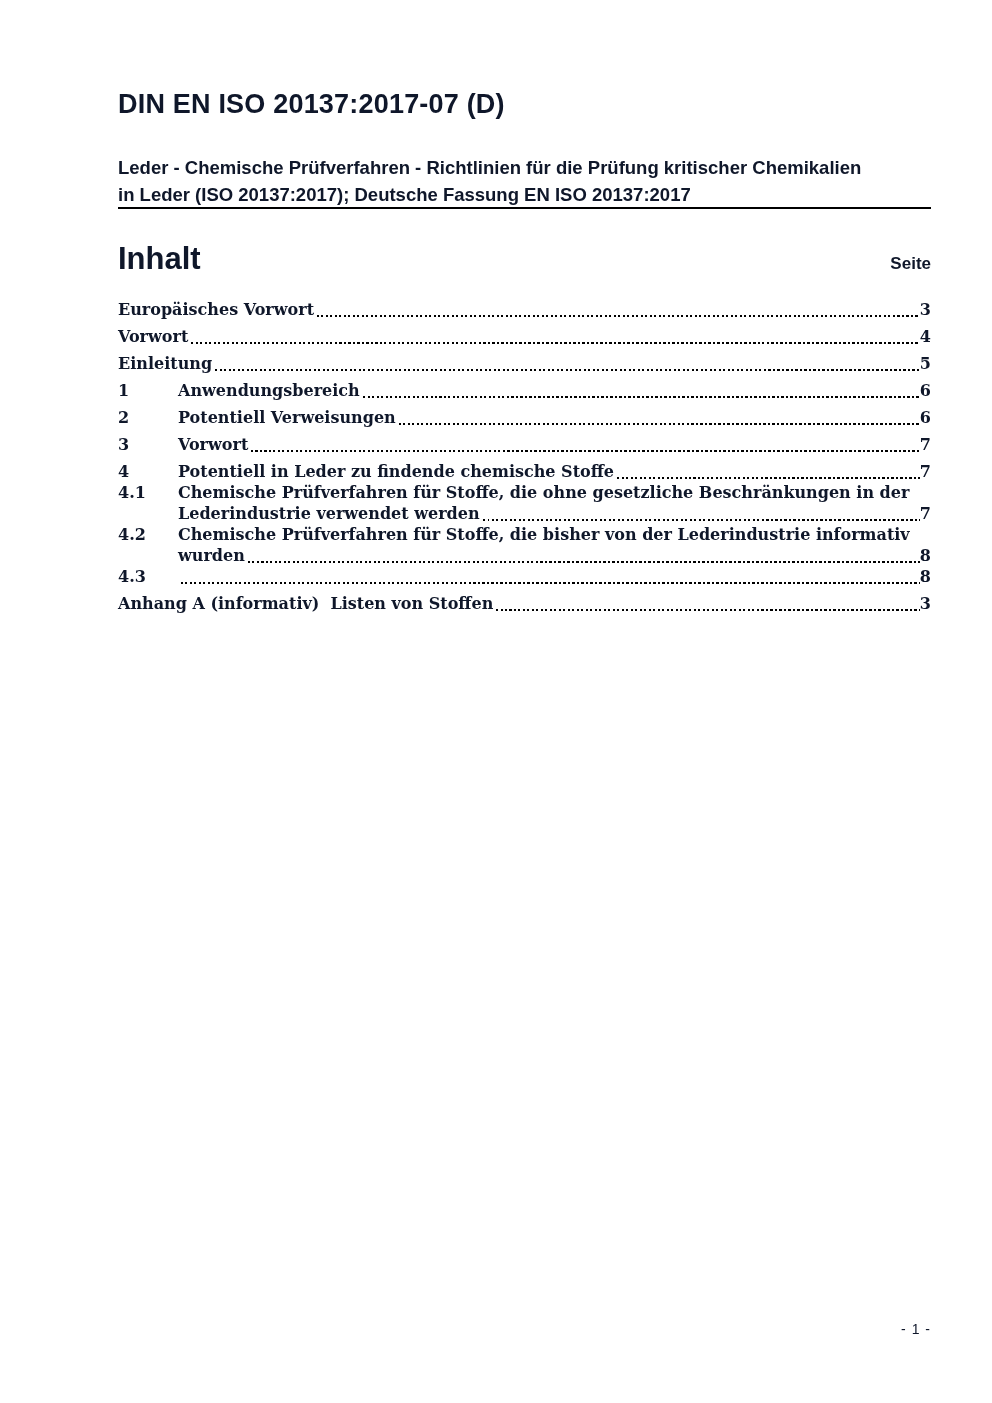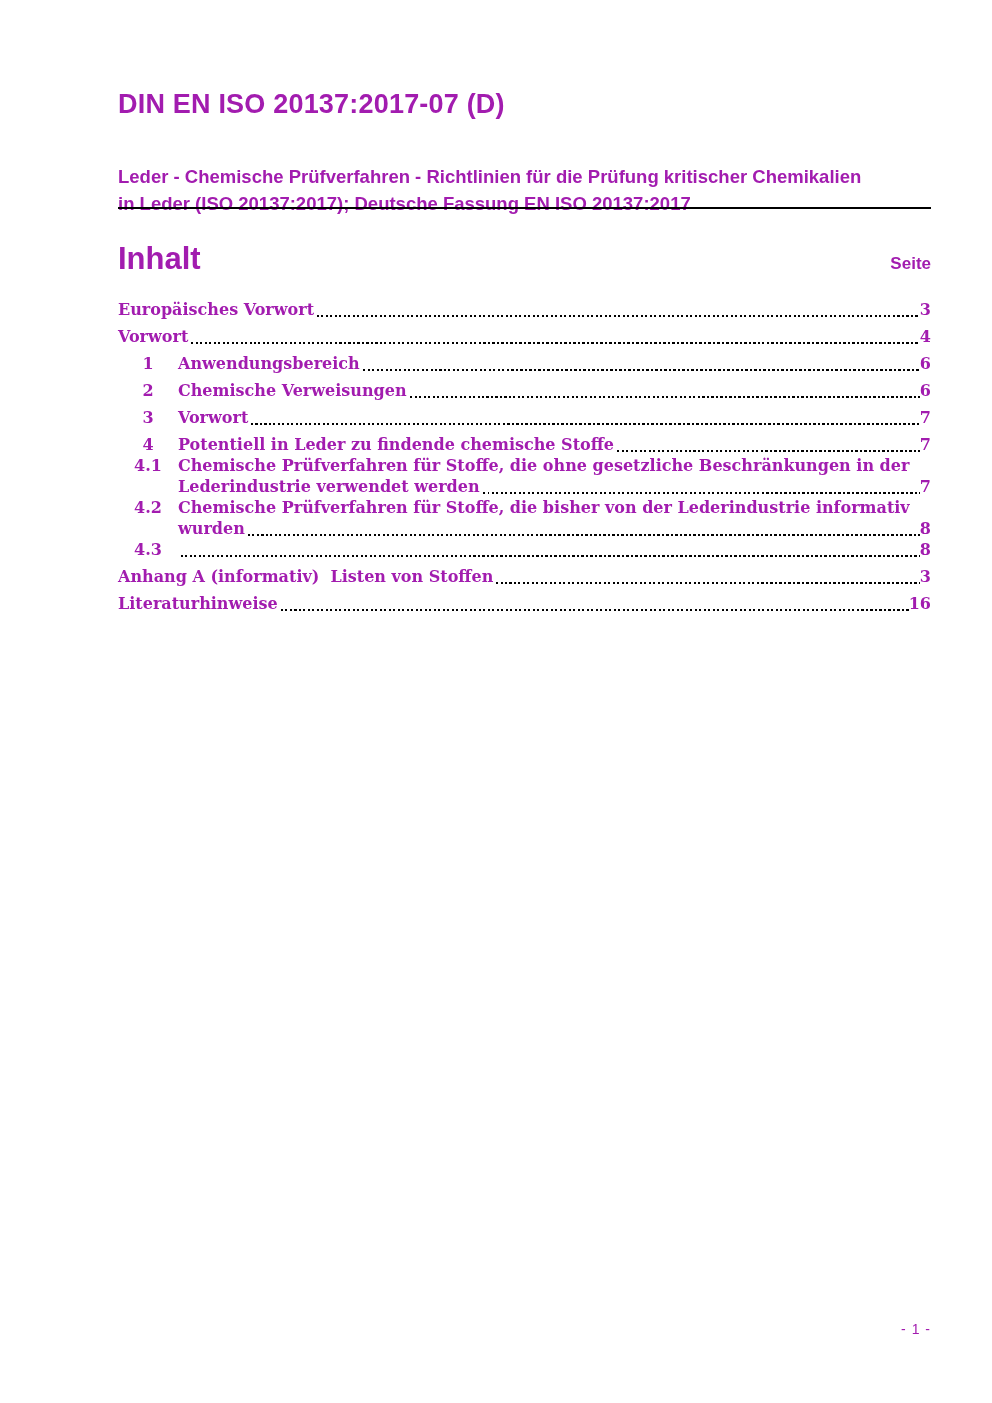--- a/index.html
+++ b/index.html
@@ -2,39 +2,38 @@
 <html><head>
 <meta charset="utf-8">
 <style>
   * { margin: 0; padding: 0; box-sizing: border-box; }
   html, body { background: #ffffff; }
   .page {
     position: relative;
     width: 992px;
     height: 1403px;
     background: #ffffff;
-    color: #a21caf;
+    color: #0f172a;
     overflow: hidden;
     font-family: "Liberation Sans", sans-serif;
   }
   .doc-title {
     position: absolute;
     left: 118px;
     top: 88px;
     font: bold 27px/32px "Liberation Sans", sans-serif;
     letter-spacing: 0.2px;
     white-space: nowrap;
   }
   .doc-subtitle {
     position: absolute;
     left: 118px;
     top: 154px;
     width: 813px;
     font: bold 18.5px/27px "Liberation Sans", sans-serif;
-    margin-top: 9px;
   }
   .doc-subtitle .sub-line { white-space: nowrap; }
   .header-rule {
     position: absolute;
     left: 118px;
     top: 207px;
     width: 813px;
     border-top: 2px solid #000000;
   }
   .toc-header {
@@ -56,21 +55,20 @@
     font-family: "DejaVu Serif", serif;
     font-weight: bold;
     font-size: 16px;
   }
   .toc-entry { margin-top: 6px; }
   .toc-entry.tight, .toc-entry:first-child { margin-top: 0; }
   .toc-line {
     display: flex;
     line-height: 21px;
     white-space: nowrap;
-    text-align: center;
   }
   .toc-num { flex: 0 0 60px; width: 60px; }
   .toc-label { flex: 0 0 auto; }
   .toc-leader {
     flex: 1 1 auto;
     min-width: 0;
     height: 2px;
     align-self: flex-end;
     margin: 0 0 3px 3px;
     background: repeating-linear-gradient(to right, #000 0 2px, transparent 2px 4.5px);
@@ -114,34 +112,41 @@
     </div>
 
     <div class="toc-entry">
       <div class="toc-line">
         <span class="toc-label">Vorwort</span>
         <span class="toc-leader"></span>
         <span class="toc-page">4</span>
       </div>
     </div>
 
+    <div class="toc-entry">
+      <div class="toc-line">
+        <span class="toc-label">Einleitung</span>
+        <span class="toc-leader"></span>
+        <span class="toc-page">5</span>
+      </div>
+    </div>
 
     <div class="toc-entry">
       <div class="toc-line">
         <span class="toc-num">1</span>
         <span class="toc-label">Anwendungsbereich</span>
         <span class="toc-leader"></span>
         <span class="toc-page">6</span>
       </div>
     </div>
 
     <div class="toc-entry">
       <div class="toc-line">
         <span class="toc-num">2</span>
-        <span class="toc-label">Chemische Verweisungen</span>
+        <span class="toc-label">Potentiell Verweisungen</span>
         <span class="toc-leader"></span>
         <span class="toc-page">6</span>
       </div>
     </div>
 
     <div class="toc-entry">
       <div class="toc-line">
         <span class="toc-num">3</span>
         <span class="toc-label">Vorwort</span>
         <span class="toc-leader"></span>
@@ -193,25 +198,18 @@
     </div>
 
     <div class="toc-entry">
       <div class="toc-line">
         <span class="toc-label">Anhang A (informativ)&nbsp; Listen von Stoffen</span>
         <span class="toc-leader"></span>
         <span class="toc-page">3</span>
       </div>
     </div>
 
-    <div class="toc-entry">
-      <div class="toc-line">
-        <span class="toc-label">Literaturhinweise</span>
-        <span class="toc-leader"></span>
-        <span class="toc-page">16</span>
-      </div>
-    </div>
 
   </div>
 
   <div class="footer-page-number">- 1 -</div>
 
 </div>
 
 </body></html>

